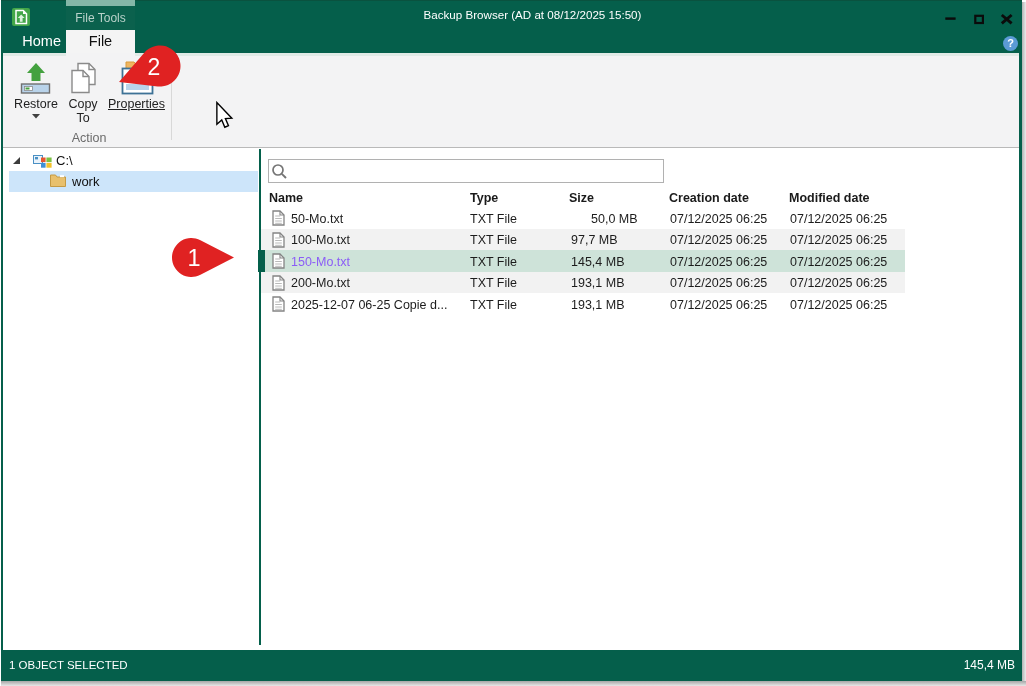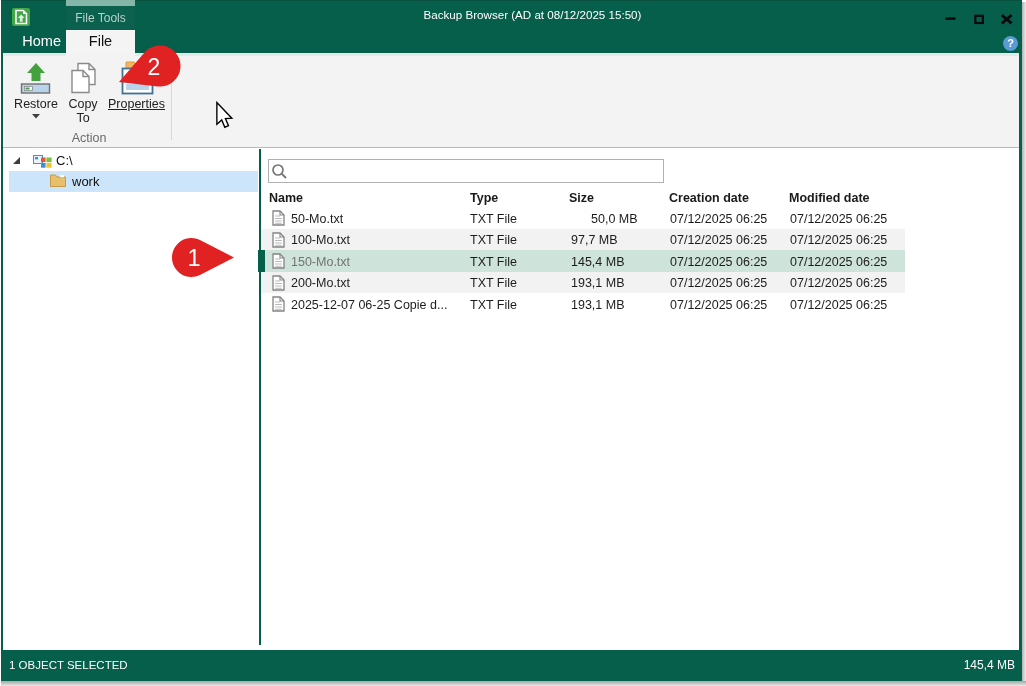--- a/index.html
+++ b/index.html
@@ -144,21 +144,21 @@
       <div class="abs" style="left:290px;top:233px;color:#1c1c1c;font-size:12.5px;">100-Mo.txt</div>
       <div class="abs" style="left:469px;top:233px;color:#1c1c1c;font-size:12.5px;">TXT File</div>
       <div class="abs" style="left:570px;top:233px;color:#1c1c1c;font-size:12.5px;">97,7 MB</div>
       <div class="abs" style="left:669px;top:233px;color:#1c1c1c;font-size:12.5px;">07/12/2025 06:25</div>
       <div class="abs" style="left:789px;top:233px;color:#1c1c1c;font-size:12.5px;">07/12/2025 06:25</div>
       <svg class="abs" style="left:271px;top:253px;" width="13" height="16" viewBox="0 0 13 16">
         <path d="M1 1 h7 l4 4 v10 h-11z" fill="#fff" stroke="#848484" stroke-width="1.3"></path>
         <path d="M8 1 v4 h4" fill="none" stroke="#848484" stroke-width="1.1"></path>
         <path d="M3.2 6 h5 M3.2 8.5 h6.6 M3.2 11 h6.6 M3.2 13.3 h6.6" stroke="#b9b9b9" stroke-width="1"></path>
       </svg>
-      <div class="abs" style="left:290px;top:254.5px;color:#737373;font-size:12.5px;">150-Mo.txt</div>
+      <div class="abs" style="left:290px;top:254.5px;color:#8b5cf6;font-size:12.5px;">150-Mo.txt</div>
       <div class="abs" style="left:469px;top:254.5px;color:#1c1c1c;font-size:12.5px;">TXT File</div>
       <div class="abs" style="left:570px;top:254.5px;color:#1c1c1c;font-size:12.5px;">145,4 MB</div>
       <div class="abs" style="left:669px;top:254.5px;color:#1c1c1c;font-size:12.5px;">07/12/2025 06:25</div>
       <div class="abs" style="left:789px;top:254.5px;color:#1c1c1c;font-size:12.5px;">07/12/2025 06:25</div>
       <svg class="abs" style="left:271px;top:274.5px;" width="13" height="16" viewBox="0 0 13 16">
         <path d="M1 1 h7 l4 4 v10 h-11z" fill="#fff" stroke="#848484" stroke-width="1.3"></path>
         <path d="M8 1 v4 h4" fill="none" stroke="#848484" stroke-width="1.1"></path>
         <path d="M3.2 6 h5 M3.2 8.5 h6.6 M3.2 11 h6.6 M3.2 13.3 h6.6" stroke="#b9b9b9" stroke-width="1"></path>
       </svg>
       <div class="abs" style="left:290px;top:276px;color:#1c1c1c;font-size:12.5px;">200-Mo.txt</div>

